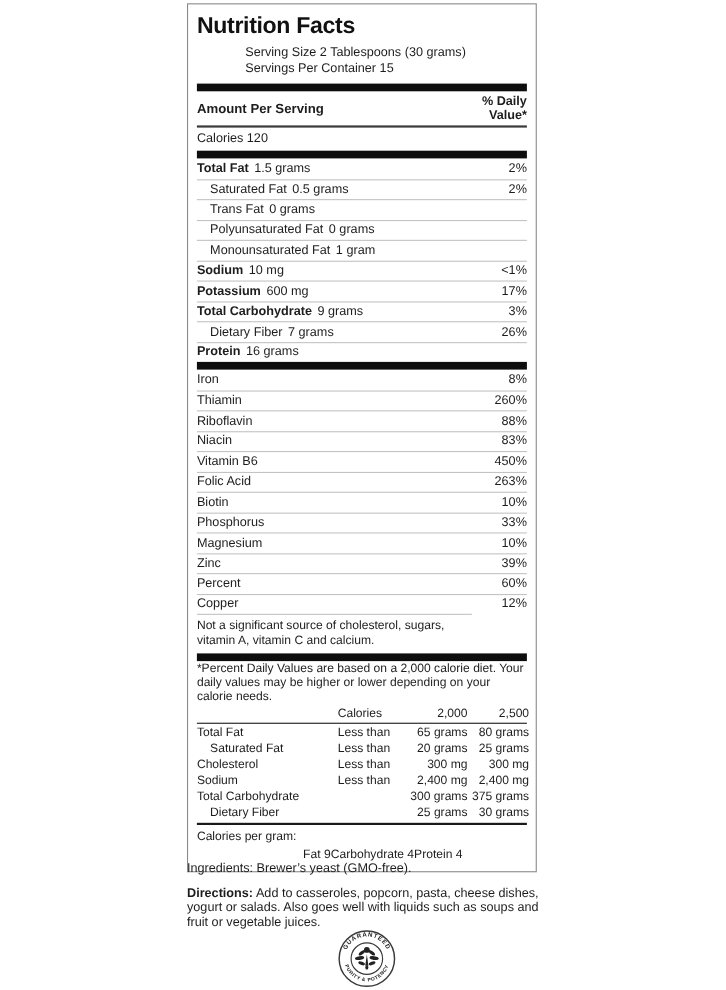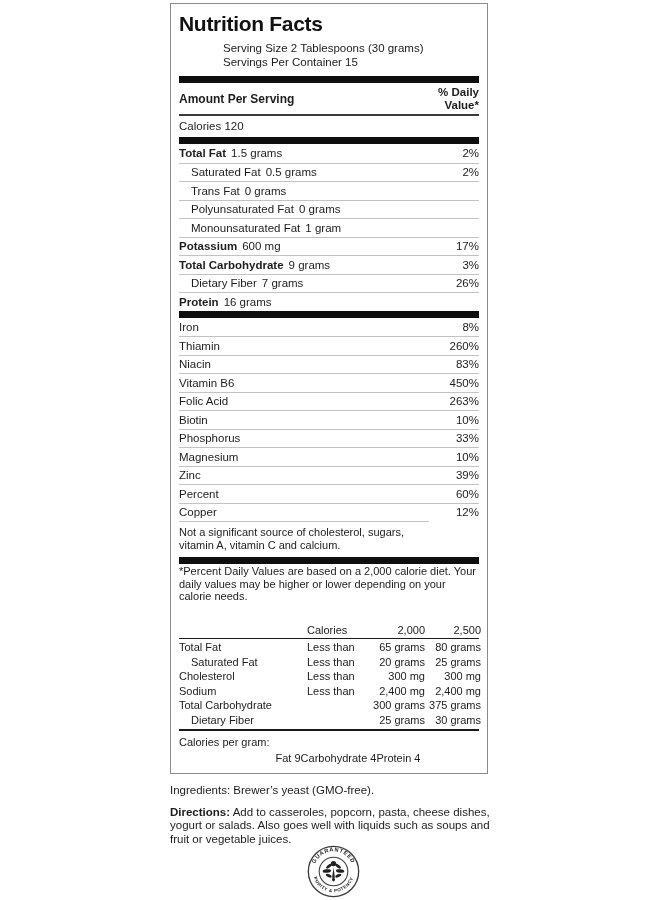--- a/index.html
+++ b/index.html
@@ -30,21 +30,21 @@
   .nrow.first { border-top:none;text-align:center; }
   .nname { white-space:nowrap; }
   .bold { font-weight:bold; }
   .amt { margin-left:5px; }
   .dvval { font-weight:normal; white-space:nowrap; }
 
   .note { font-size:11px; line-height:13px; padding:4px 0 5px 0; max-width:250px; }
 
   .footnote { font-size:11px; line-height:12.5px; margin-top:1px; }
 
-  .dv-table { margin-top:20px; font-size:11px; }
+  .dv-table { margin-top:2px; font-size:11px; }
   .dv-tr { display:grid; grid-template-columns:128px 62px 56px 56px; line-height:14.5px; }
   .dv-tr .c2 { text-align:left; }
   .dv-tr .c3, .dv-tr .c4 { text-align:right; }
   .dv-header { border-bottom:1.5px solid #1a1a1a; padding-bottom:1px; }
   .dv-body { padding:1px 0 2px 0; }
 
   .cpg { margin-top:5px; font-size:11px; }
   .cpg-vals { display:flex; justify-content:center; padding:3px 10px 0 48px; line-height:14px; }
 
   
@@ -97,20 +97,24 @@
       </div>
       <div class="nrow">
         <span class="nname indent"><span>Polyunsaturated Fat</span><span class="amt">0 grams</span></span>
         <span class="dvval"></span>
       </div>
       <div class="nrow">
         <span class="nname indent"><span>Monounsaturated Fat</span><span class="amt">1 gram</span></span>
         <span class="dvval"></span>
       </div>
       <div class="nrow">
+        <span class="nname"><span class="bold">Sodium</span><span class="amt">10 mg</span></span>
+        <span class="dvval">&lt;1%</span>
+      </div>
+      <div class="nrow">
         <span class="nname"><span class="bold">Potassium</span><span class="amt">600 mg</span></span>
         <span class="dvval">17%</span>
       </div>
       <div class="nrow">
         <span class="nname"><span class="bold">Total Carbohydrate</span><span class="amt">9 grams</span></span>
         <span class="dvval">3%</span>
       </div>
       <div class="nrow">
         <span class="nname indent"><span>Dietary Fiber</span><span class="amt">7 grams</span></span>
         <span class="dvval">26%</span>
@@ -124,20 +128,24 @@
     <div class="bar-thick" style="margin-top:0;"></div>
 
     <div>
       <div class="nrow first">
         <span>Iron</span>
         <span class="dvval">8%</span>
       </div>
       <div class="nrow">
         <span>Thiamin</span>
         <span class="dvval">260%</span>
+      </div>
+      <div class="nrow">
+        <span>Riboflavin</span>
+        <span class="dvval">88%</span>
       </div>
       <div class="nrow">
         <span>Niacin</span>
         <span class="dvval">83%</span>
       </div>
       <div class="nrow">
         <span>Vitamin B6</span>
         <span class="dvval">450%</span>
       </div>
       <div class="nrow">

